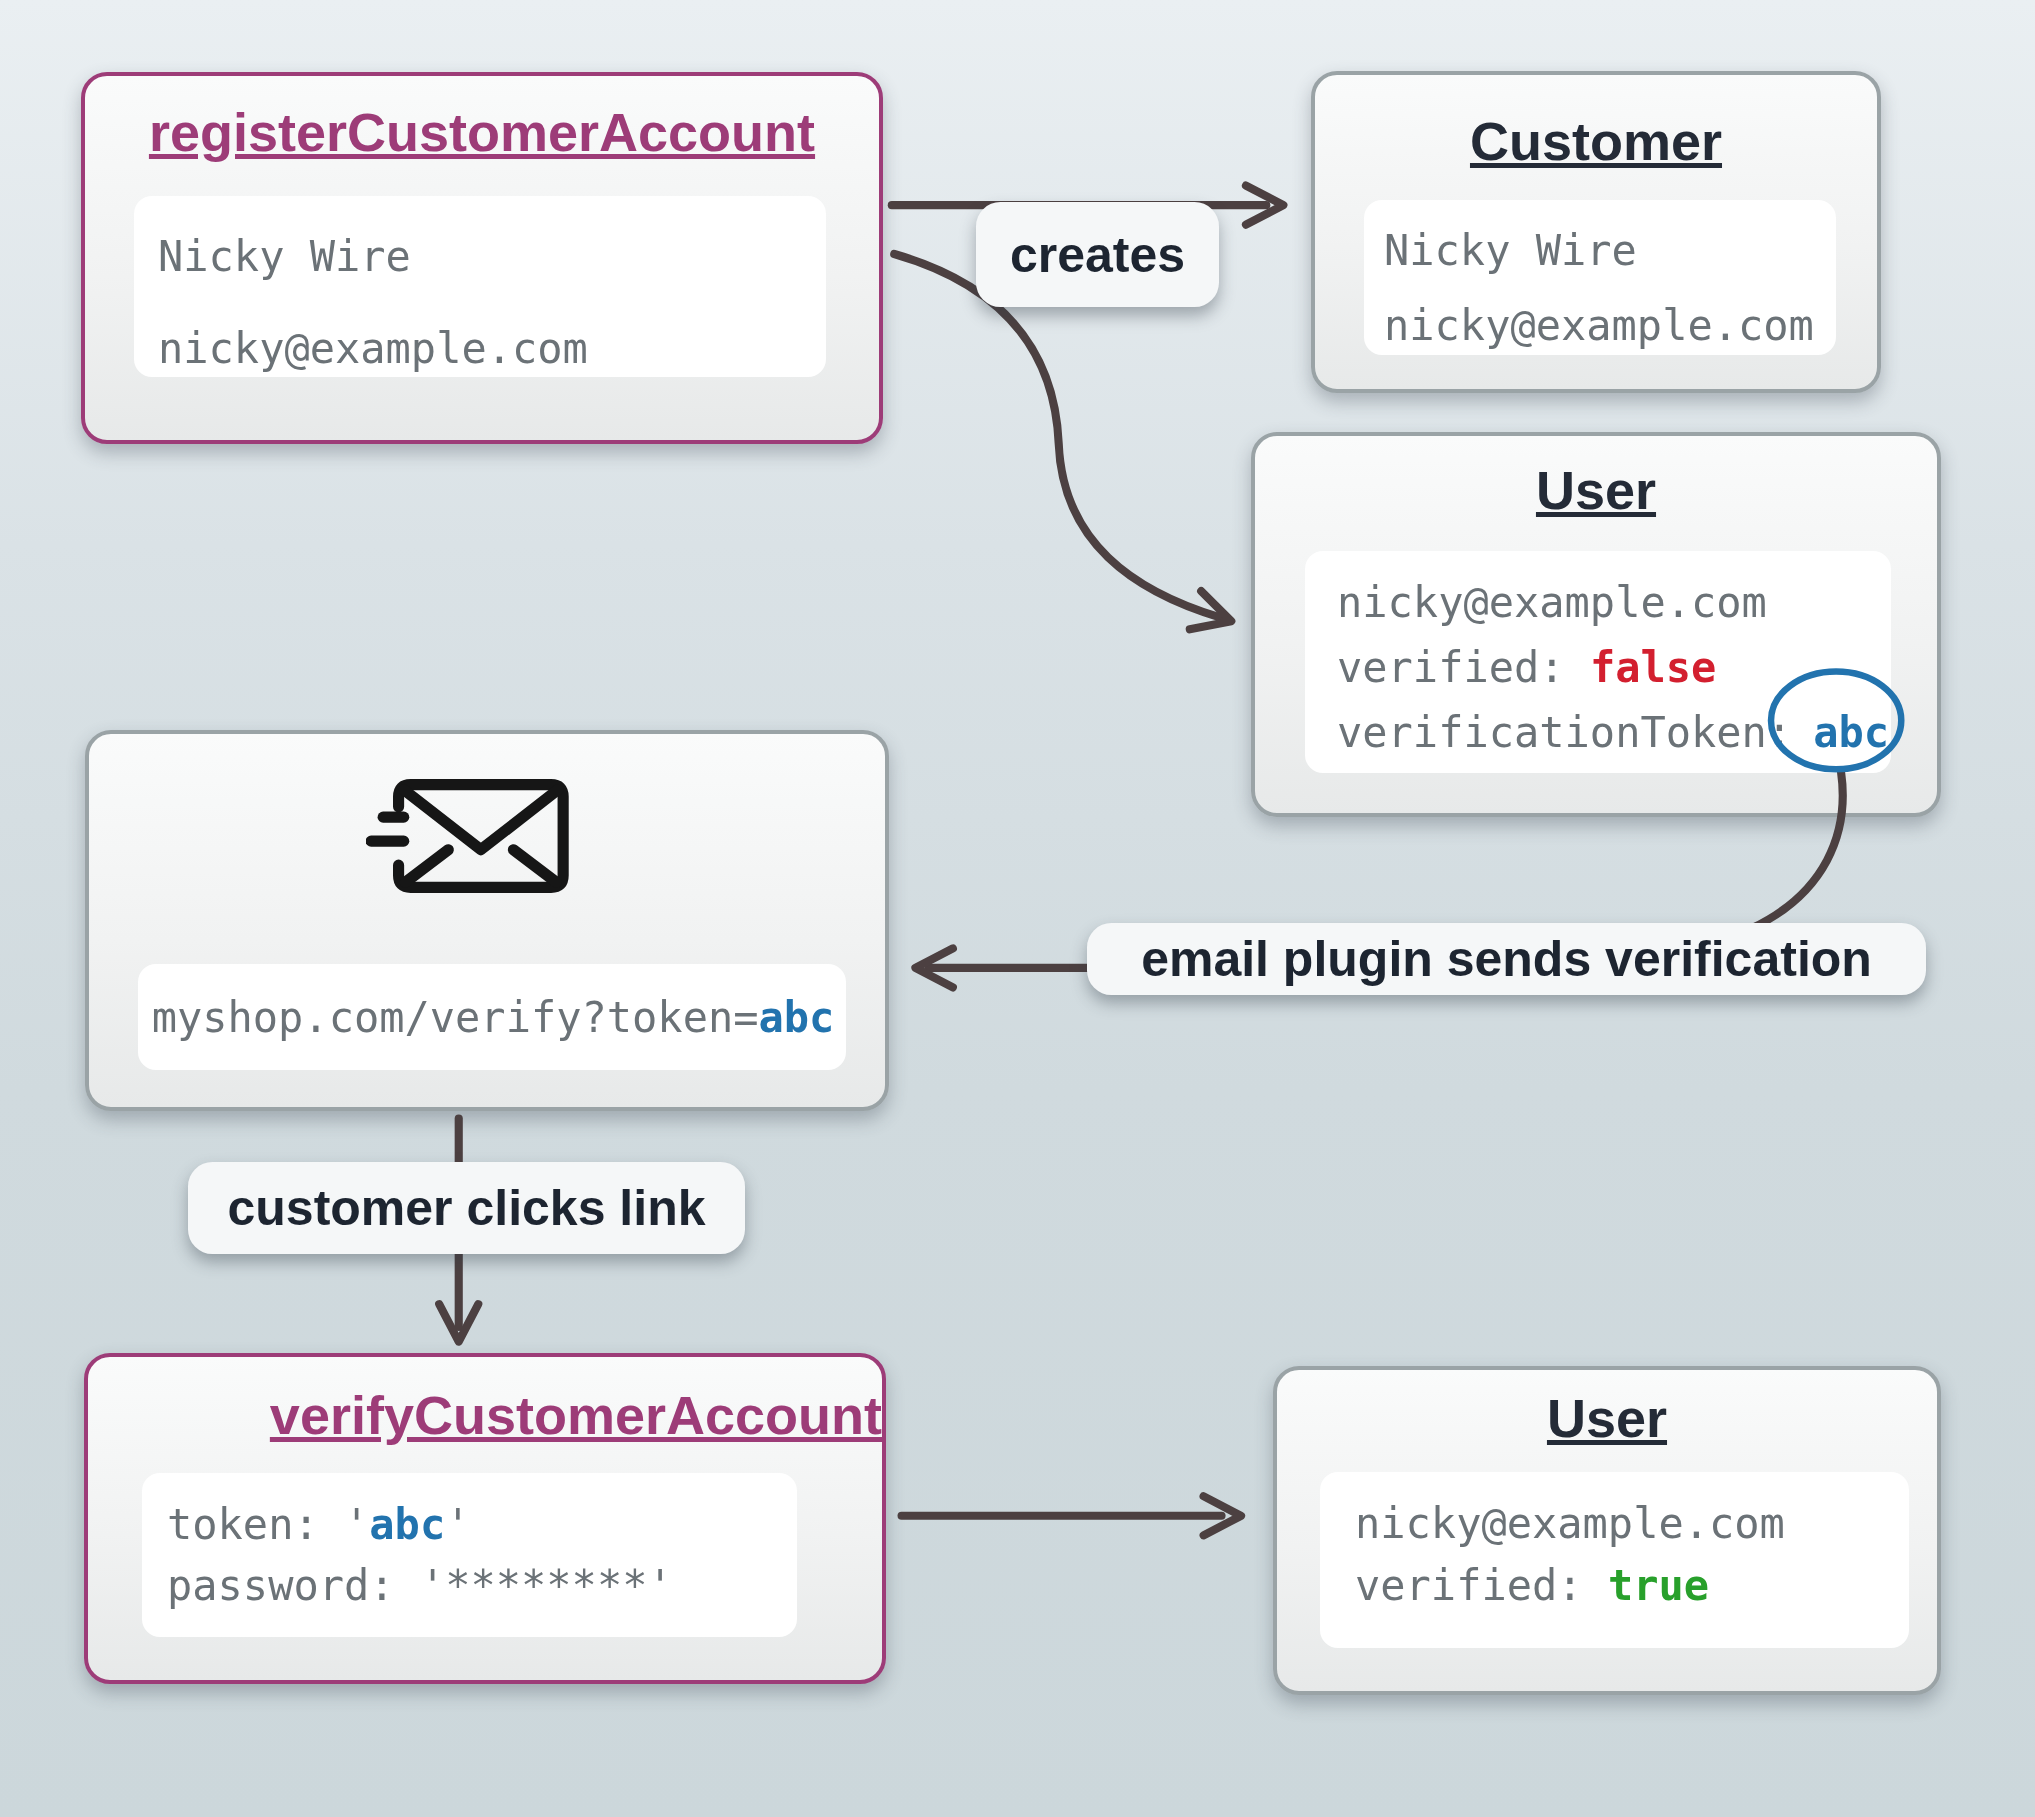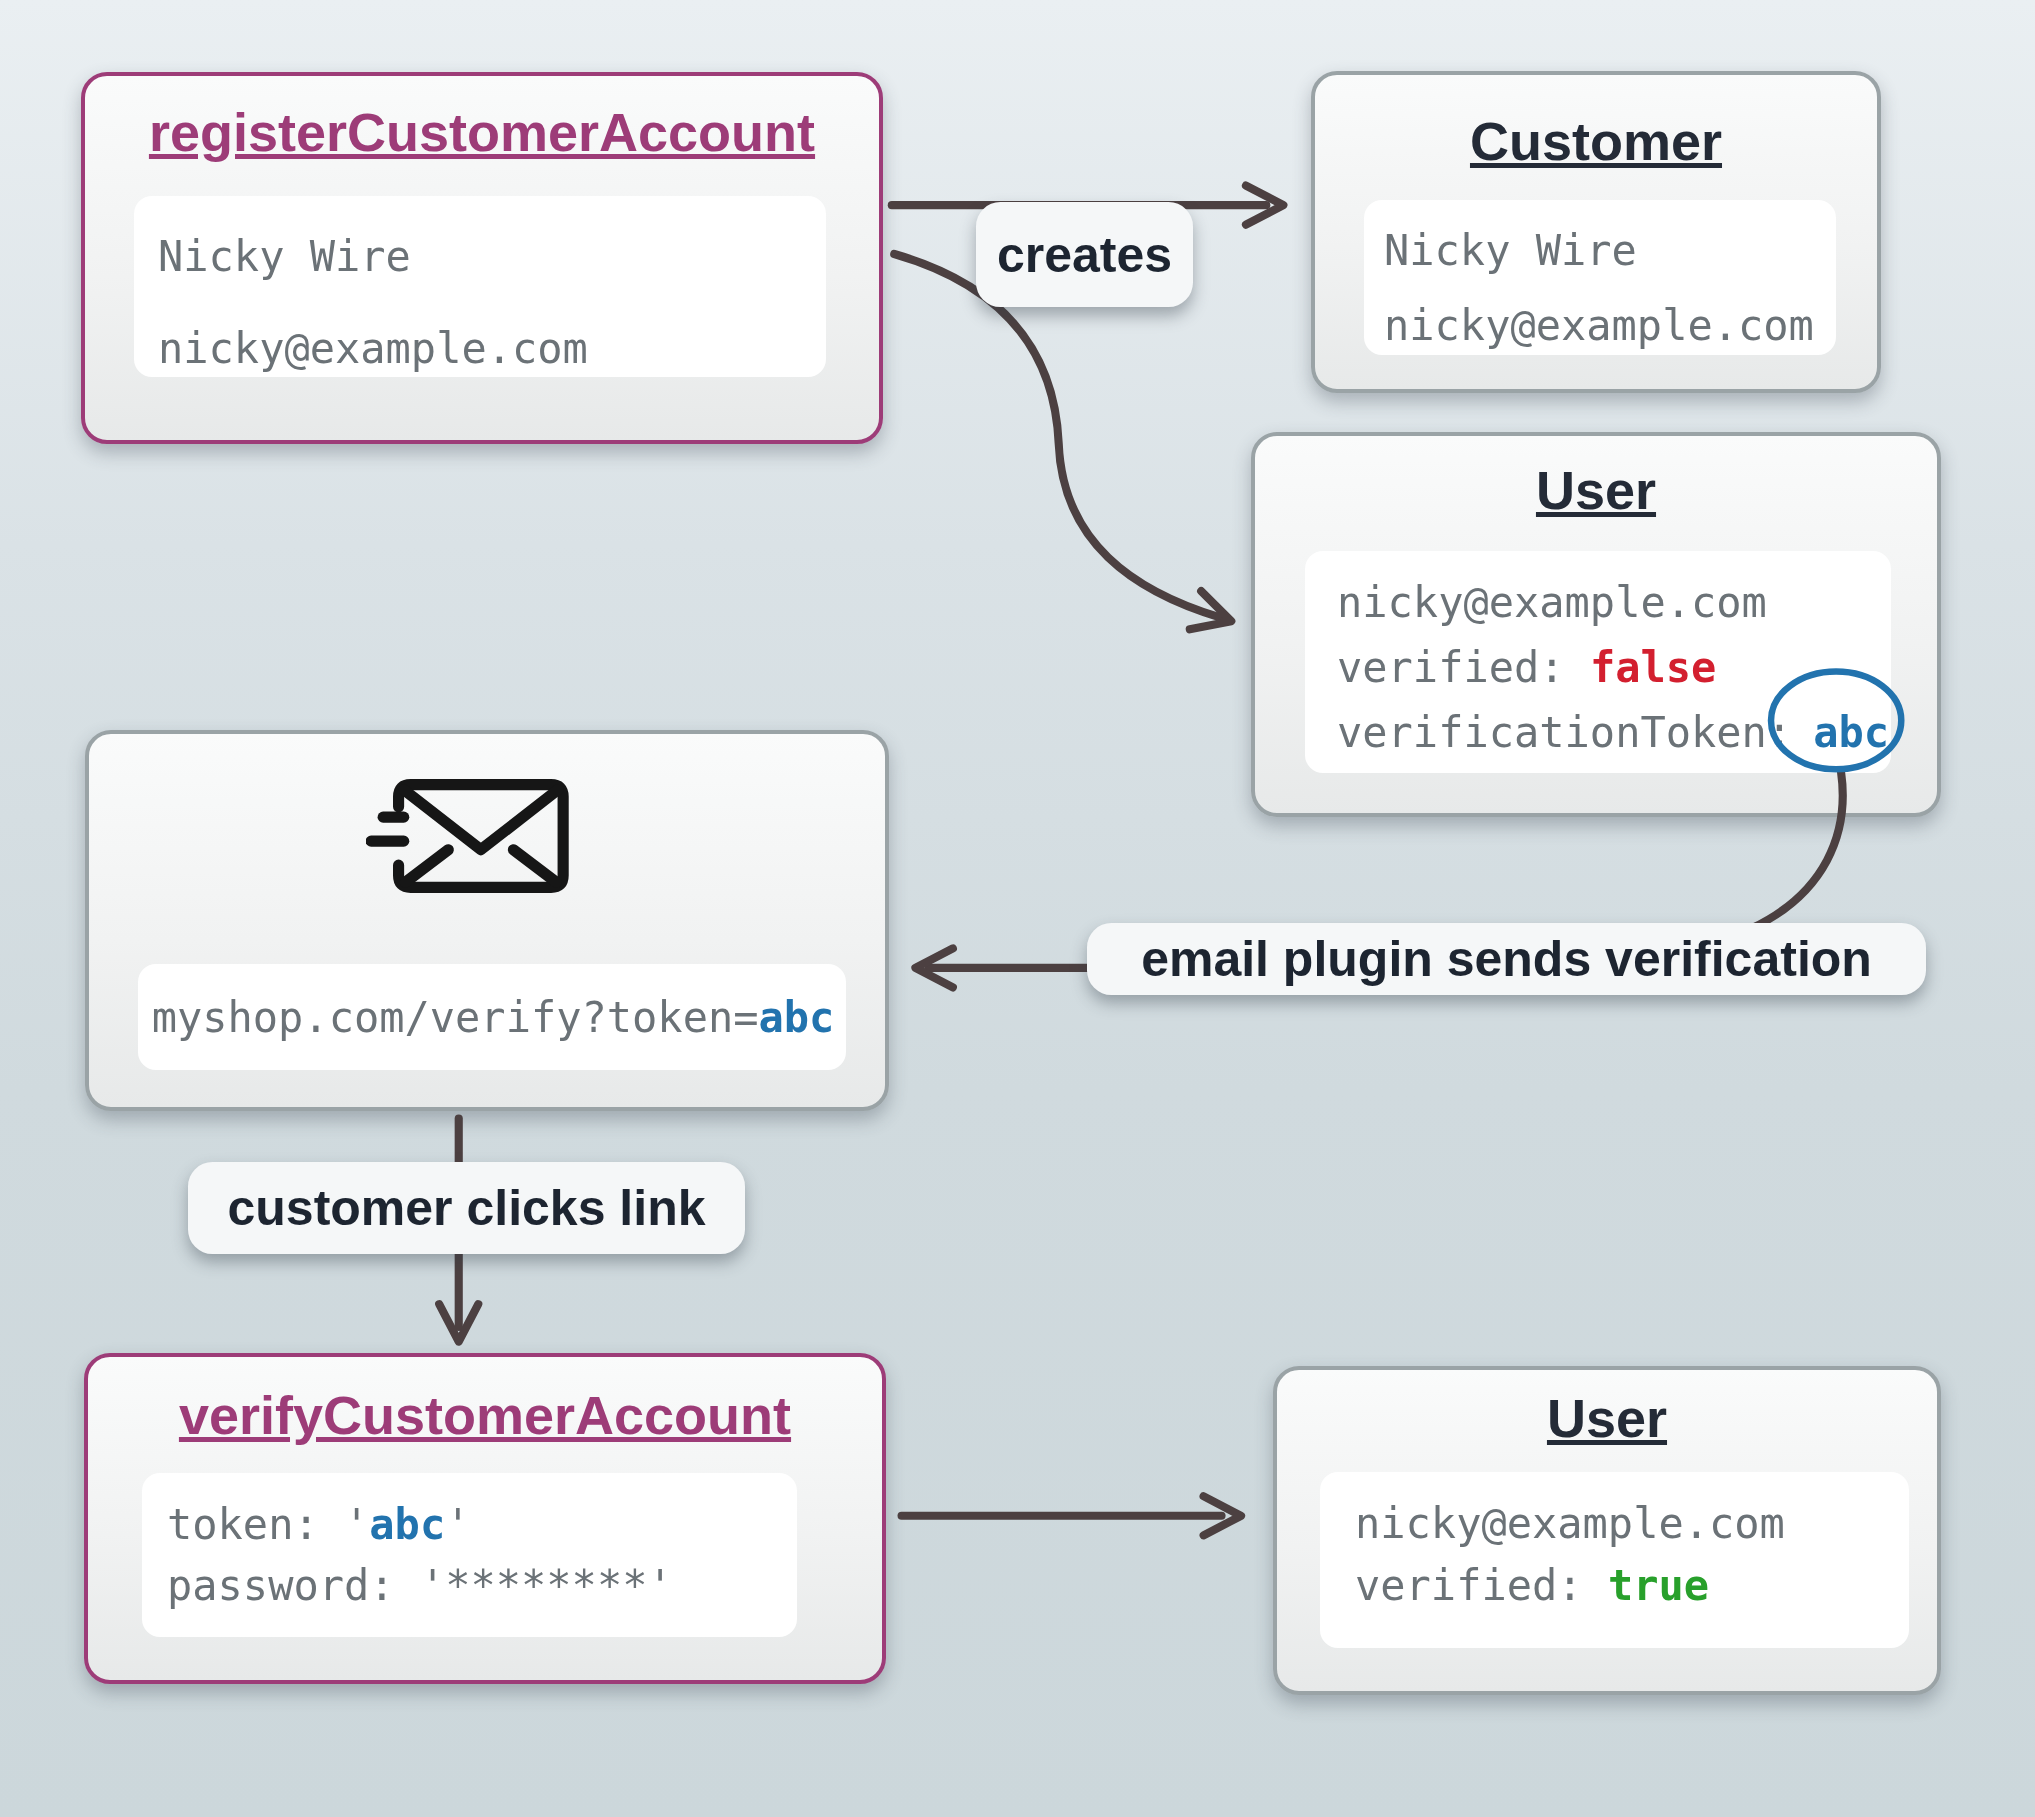--- a/index.html
+++ b/index.html
@@ -73,21 +73,21 @@
       <path d="M 46,124 L 96,86" stroke="#161616"></path>
       <path d="M 222,124 L 172,86" stroke="#161616"></path>
       <path d="M 20,48 H 44" stroke="#161616"></path>
       <path d="M 6,76 H 44" stroke="#161616"></path>
     </svg>
     <div class="inner" style="left:49px;top:230px;width:708px;height:106px;"></div>
     <div class="mono-line center-line" style="top:259px;"><span>myshop.com/verify?token=</span><span class="val-blue">abc</span></div>
   </div>
 
   <div class="node command" style="left:84px;top:1353px;width:802px;height:331px;">
-    <div class="node-title" style="top:26px;">verifyCustomerAccount</div>
+    <div class="node-title" style="top:26px;text-align:right;">verifyCustomerAccount</div>
     <div class="inner" style="left:54px;top:116px;width:655px;height:164px;"></div>
     <div class="mono-line" style="left:79px;top:143px;"><span>token: </span><span>'</span><span class="val-blue">abc</span><span>'</span></div>
     <div class="mono-line" style="left:79px;top:204px;"><span>password: </span><span>'********'</span></div>
   </div>
 
   <div class="node neutral" style="left:1273px;top:1366px;width:668px;height:329px;">
     <div class="node-title" style="top:16.3px;">User</div>
     <div class="inner" style="left:43px;top:102px;width:589px;height:176px;"></div>
     <div class="mono-line" style="left:78px;top:129px;">nicky@example.com</div>
     <div class="mono-line" style="left:78px;top:191px;"><span>verified: </span><span class="val-green">true</span></div>
@@ -108,18 +108,18 @@
 
     <path d="M 563,1374 V 1630" stroke="#4c4041"></path>
     <path d="M 539,1602 L 563,1648 L 587,1602" stroke="#4c4041"></path>
 
     <path d="M 1107,1862 H 1500" stroke="#4c4041"></path>
     <path d="M 1478,1838 L 1524,1862 L 1478,1886" stroke="#4c4041"></path>
 
     <ellipse cx="2255" cy="885" rx="80" ry="60" stroke-width="8" stroke="#2273ae"></ellipse>
   </svg>
 
-  <div class="label" style="left:976px;top:202px;width:217px;height:105px;">creates</div>
+  <div class="label" style="left:976px;top:202px;width:243px;height:105px;">creates</div>
   <div class="label" style="left:1087px;top:923px;width:839px;height:72px;">email plugin sends verification</div>
   <div class="label" style="left:188px;top:1162px;width:557px;height:92px;">customer clicks link</div>
 
 </div>
 
 
 </body></html>

